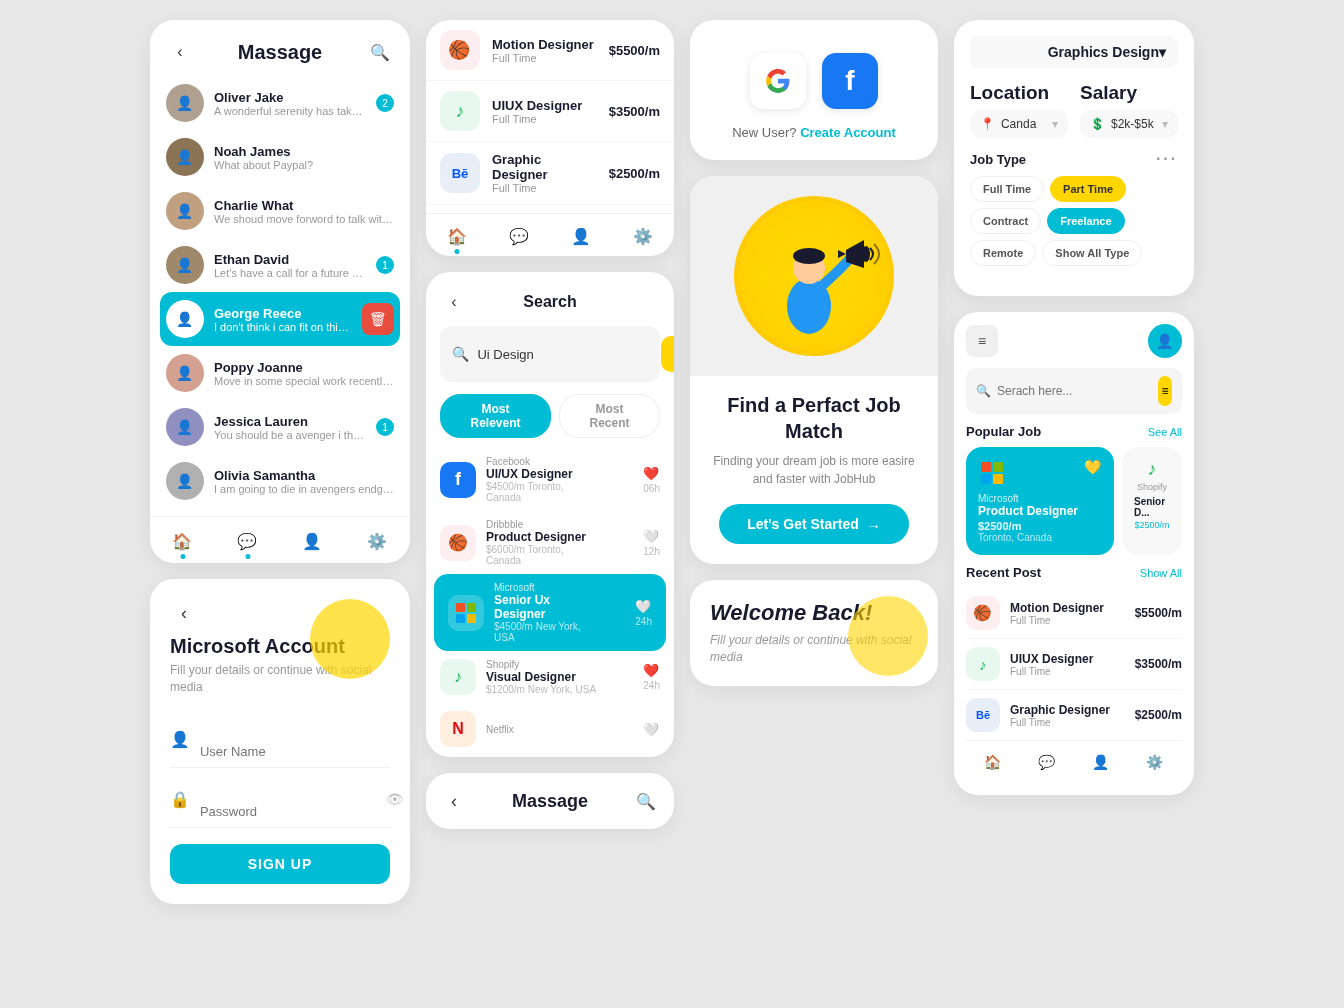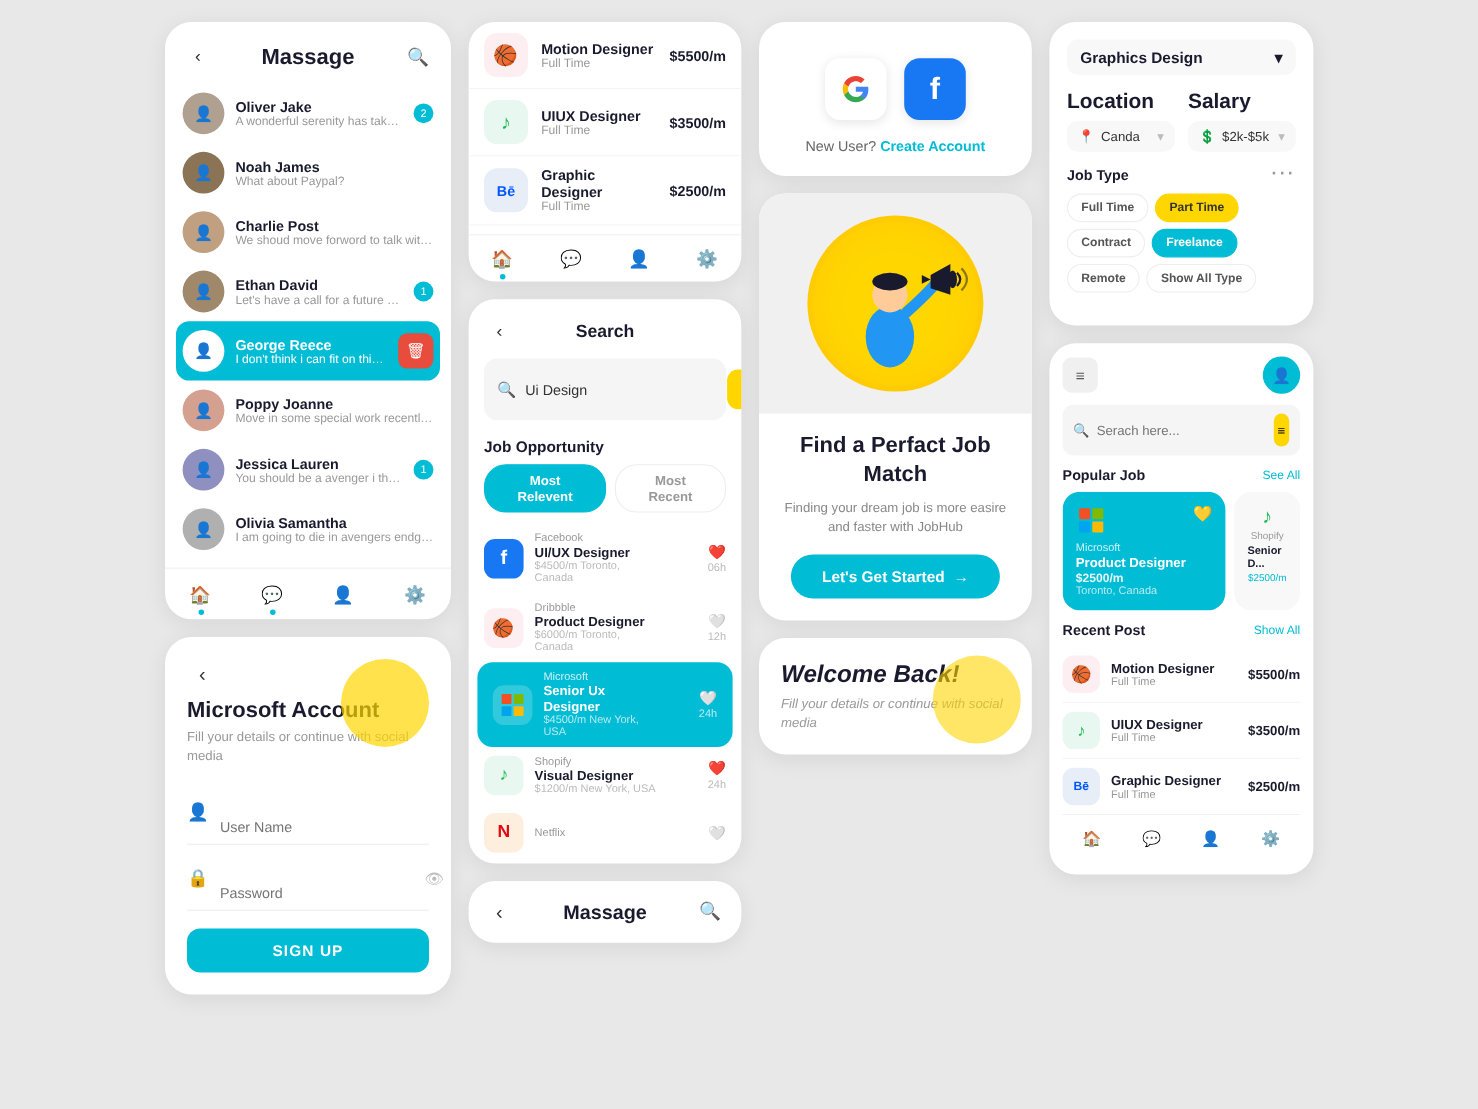--- a/index.html
+++ b/index.html
@@ -474,21 +474,21 @@
     }
     .filter-top {
       display: flex;
       align-items: center;
       justify-content: space-between;
       margin-bottom: 14px;
     }
     .filter-dropdown {
       display: flex;
       align-items: center;
-      justify-content: space-between;
+      justify-content: flex-end;
       background: #f8f8f8;
       border-radius: 10px;
       padding: 8px 12px;
       font-size: 14px;
       font-weight: 600;
       color: #1a1a2e;
       flex: 1;
       cursor: pointer;
     }
     .filter-row {
@@ -748,21 +748,21 @@
       <div class="chat-item">
         <div class="chat-avatar a2">👤</div>
         <div class="chat-info">
           <div class="chat-name">Noah James</div>
           <div class="chat-preview">What about Paypal?</div>
         </div>
       </div>
       <div class="chat-item">
         <div class="chat-avatar a3">👤</div>
         <div class="chat-info">
-          <div class="chat-name">Charlie Post</div>
+          <div class="chat-name">Charlie What</div>
           <div class="chat-preview">We shoud move forword to talk with...</div>
         </div>
       </div>
       <div class="chat-item">
         <div class="chat-avatar a4">👤</div>
         <div class="chat-info">
           <div class="chat-name">Ethan David</div>
           <div class="chat-preview">Let's have a call for a future projects...</div>
         </div>
         <div class="chat-badge">1</div>
@@ -863,21 +863,20 @@
     <div class="search-header">
       <div class="icon-btn">‹</div>
       <span class="search-title">Search</span>
       <div style="width:28px;"></div>
     </div>
     <div class="search-bar">
       <span style="color:#bbb;font-size:14px;">🔍</span>
       <input type="text" value="Ui Design" style="">
       <div class="filter-btn">≡</div>
     </div>
-    <div class="section-label">Job Opportunity</div>
     <div class="tabs-row">
       <button class="tab-btn active">Most Relevent</button>
       <button class="tab-btn">Most Recent</button>
     </div>
 
     <div class="search-job-item">
       <div class="sjob-logo fb" style="font-size:18px;font-weight:700;color:#fff;">f</div>
       <div class="sjob-info">
         <div class="sjob-company">Facebook</div>
         <div class="sjob-title">UI/UX Designer</div>

